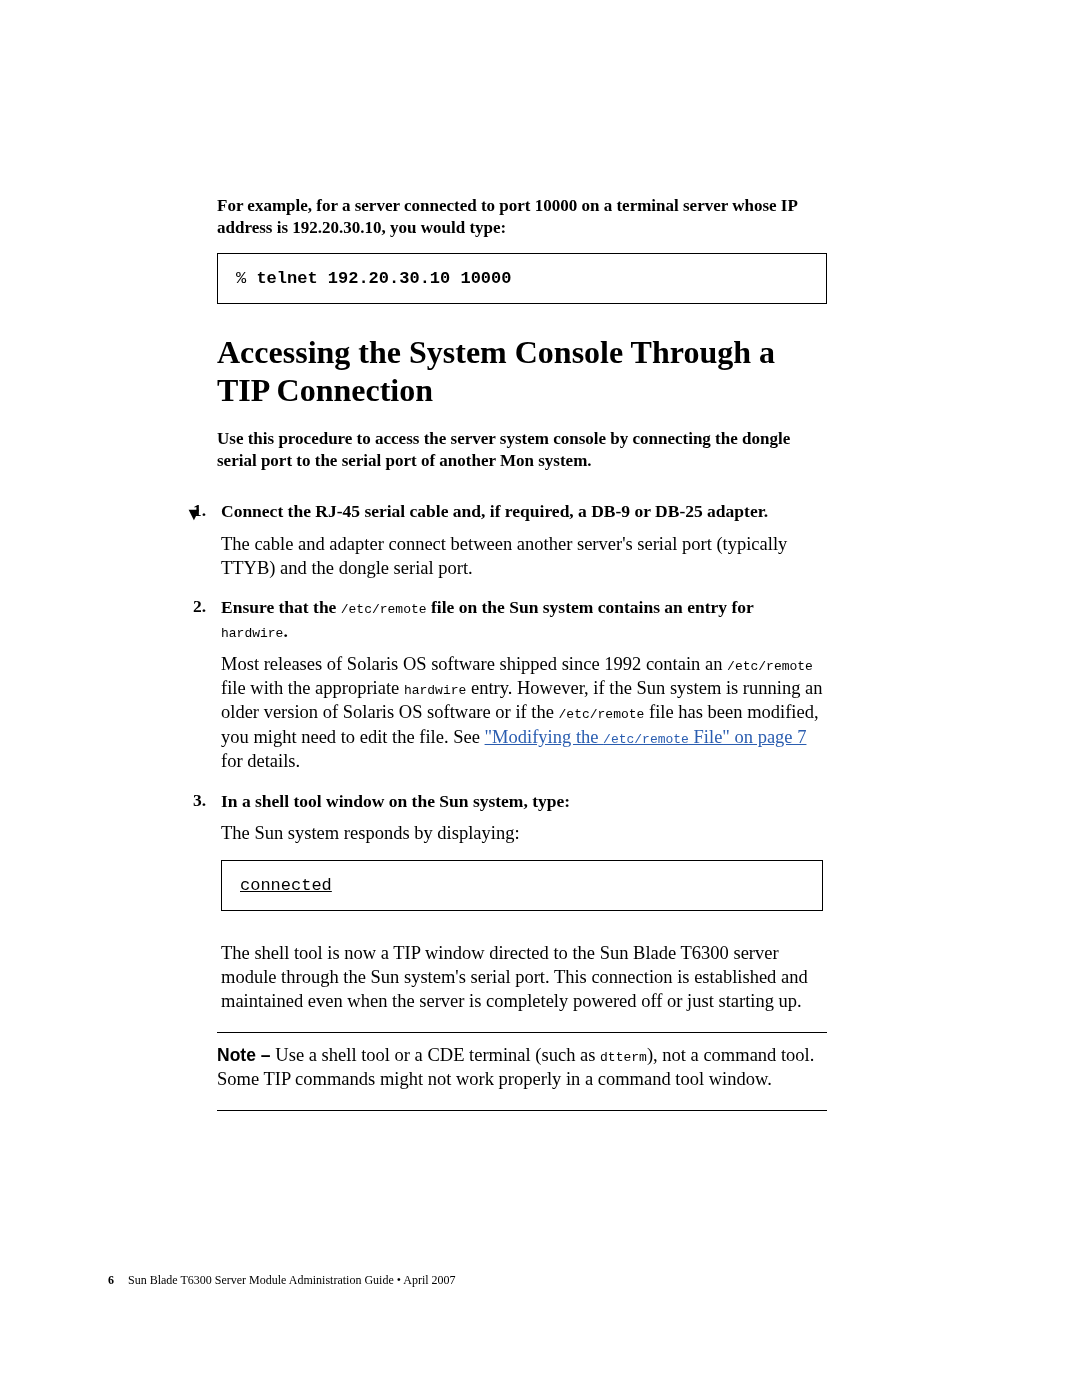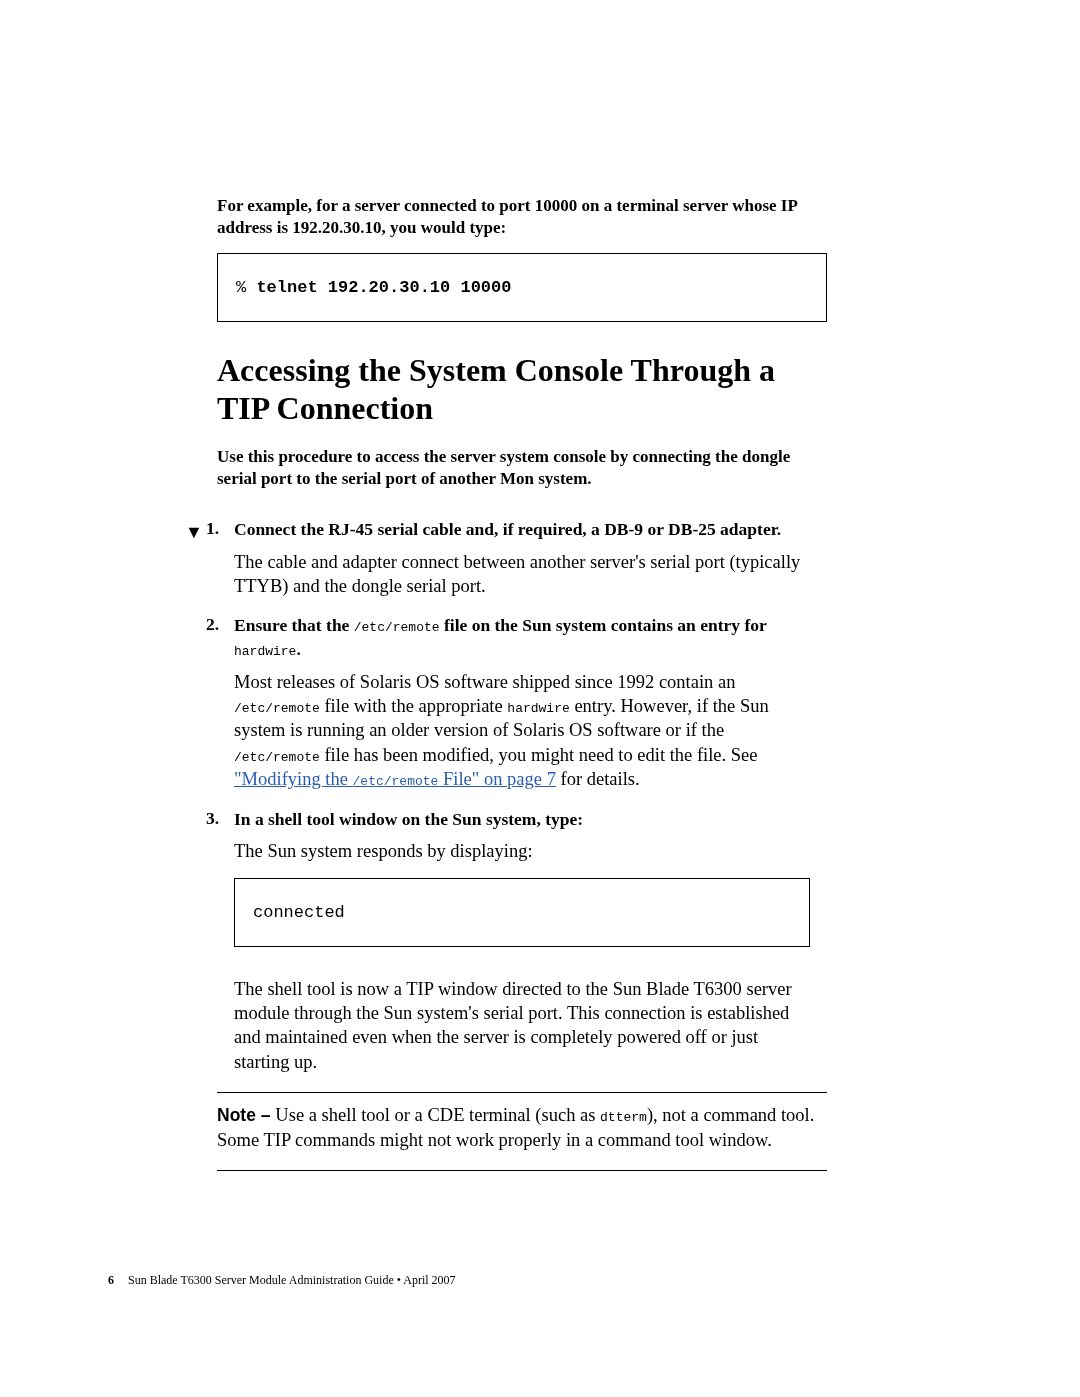--- a/index.html
+++ b/index.html
@@ -20,28 +20,28 @@
     width: 610px;
   }
   .body-text {
     font-size: 17px;
     line-height: 1.3;
     margin: 0 0 10px 0;
     font-weight: bold;
   }
   .code-box {
     border: 1.5px solid #000;
-    padding: 24px 18px;
+    padding: 15px 18px;
     margin: 14px 0 30px 0;
     font-family: "Courier New", Courier, monospace;
     font-size: 17px;
   }
   .code-box .prompt { font-weight: normal; }
   .code-box .cmd { font-weight: bold; }
-  .code-box.plain .cmd { font-weight: normal; }
+  .code-box.plain .cmd { font-weight: normal; text-decoration: underline; }
   h2.section-title {
     font-family: "Palatino Linotype", Palatino, Georgia, serif;
     font-weight: bold;
     font-size: 32px;
     line-height: 1.18;
     margin: 30px 0 18px 0;
   }
   .proc-heading {
     font-family: "Palatino Linotype", Palatino, Georgia, serif;
     font-weight: normal;
@@ -52,21 +52,21 @@
   .proc-heading .marker {
     position: absolute;
     left: -32px;
     top: 4px;
     font-size: 18px;
     color: #000;
   }
   ol.steps {
     list-style: none;
     padding: 0;
-    margin: 17px;
+    margin: 4px;
     counter-reset: step;
   }
   ol.steps > li {
     counter-increment: step;
     position: relative;
     padding-left: 0;
     margin: 0 0 16px 0;
   }
   ol.steps > li::before {
     content: counter(step) ".";

